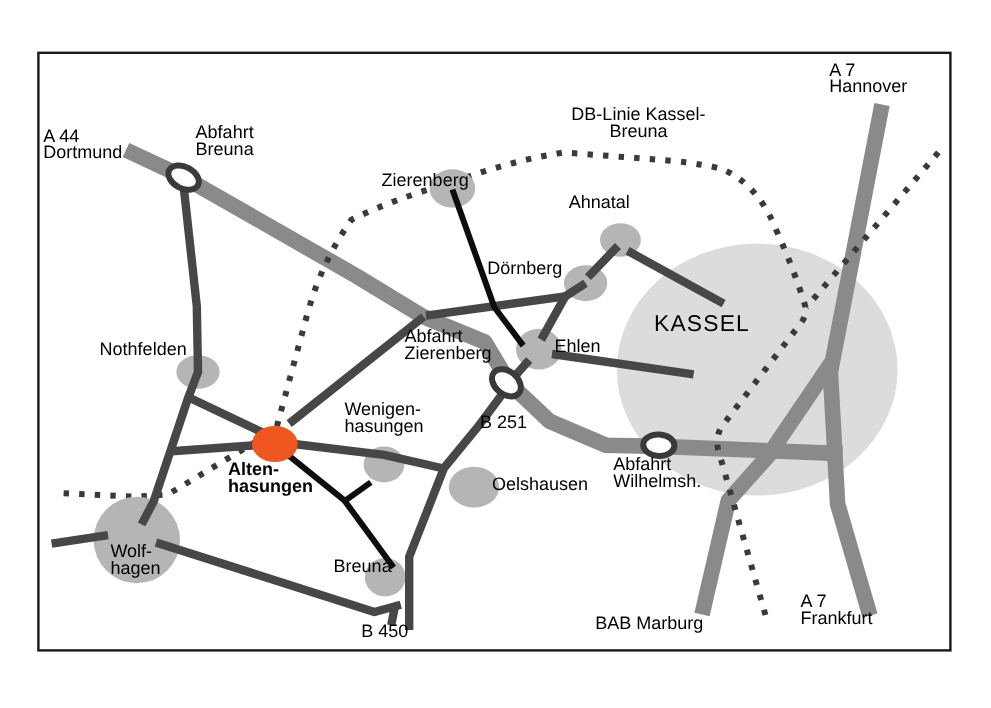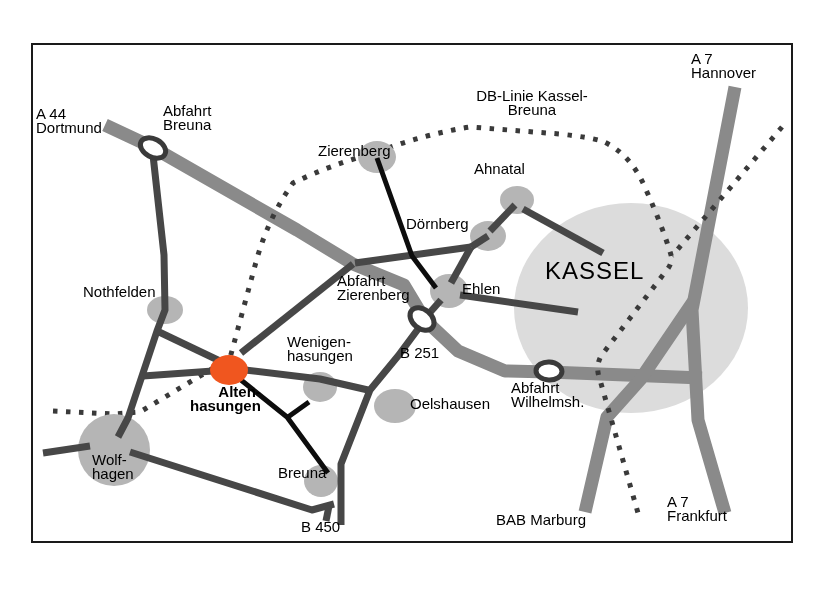--- a/index.html
+++ b/index.html
@@ -11,21 +11,21 @@
   .broad{fill:none;stroke:var(--c-black_road);stroke-width:5;stroke-linejoin:round;stroke-linecap:butt;}
   .rail{fill:none;stroke:var(--c-rail);stroke-width:5;stroke-dasharray:4.5 8.5;stroke-linecap:butt;}
   .town{fill:var(--c-town);stroke:none;}
   .city{fill:var(--c-city);stroke:none;}
   .exit{fill:#ffffff;stroke:var(--c-rail);stroke-width:5;}
   .marker{fill:var(--c-highlight);stroke:none;}
   .frame{fill:none;stroke:var(--c-frame);stroke-width:2;}
   .lbl{position:absolute;font-size:15px;line-height:14px;color:var(--c-text);
        white-space:pre-line;letter-spacing:0px;}
   .lbl.bold{font-weight:bold;}
-  .lbl.big{font-size:24px;line-height:20px;letter-spacing:1px;}
+  .lbl.big{font-size:19px;line-height:20px;letter-spacing:1px;}
   .lbl.center{text-align:center;}
 </style>
 </head>
 <body>
 
 <div id="stage">
   <svg id="mapsvg" width="826" height="590" viewBox="0 0 826 590">
 
     <ellipse class="city" cx="631" cy="308" rx="117" ry="105"></ellipse>
 
@@ -88,21 +88,21 @@
   <div class="lbl" style="left:474px;top:162px;">Ahnatal</div>
   <div class="lbl" style="left:406px;top:217px;">Dörnberg</div>
   <div class="lbl big" style="left:545px;top:261px;">KASSEL</div>
   <div class="lbl" style="left:337px;top:274px;">Abfahrt
 Zierenberg</div>
   <div class="lbl" style="left:462px;top:282px;">Ehlen</div>
   <div class="lbl" style="left:83px;top:285px;">Nothfelden</div>
   <div class="lbl" style="left:287px;top:335px;">Wenigen-
 hasungen</div>
   <div class="lbl" style="left:400px;top:346px;">B 251</div>
-  <div class="lbl bold" style="left:190px;top:385px;text-align:right;">Alten-
+  <div class="lbl bold" style="left:190px;top:385px;">Alten-
 hasungen</div>
   <div class="lbl" style="left:362px;top:397px;margin-left:48px;">Oelshausen</div>
   <div class="lbl" style="left:511px;top:381px;">Abfahrt
 Wilhelmsh.</div>
   <div class="lbl" style="left:92px;top:453px;">Wolf-
 hagen</div>
   <div class="lbl" style="left:278px;top:466px;">Breuna</div>
   <div class="lbl" style="left:301px;top:520px;">B 450</div>
   <div class="lbl" style="left:496px;top:513px;">BAB Marburg</div>
   <div class="lbl" style="left:667px;top:495px;">A 7

